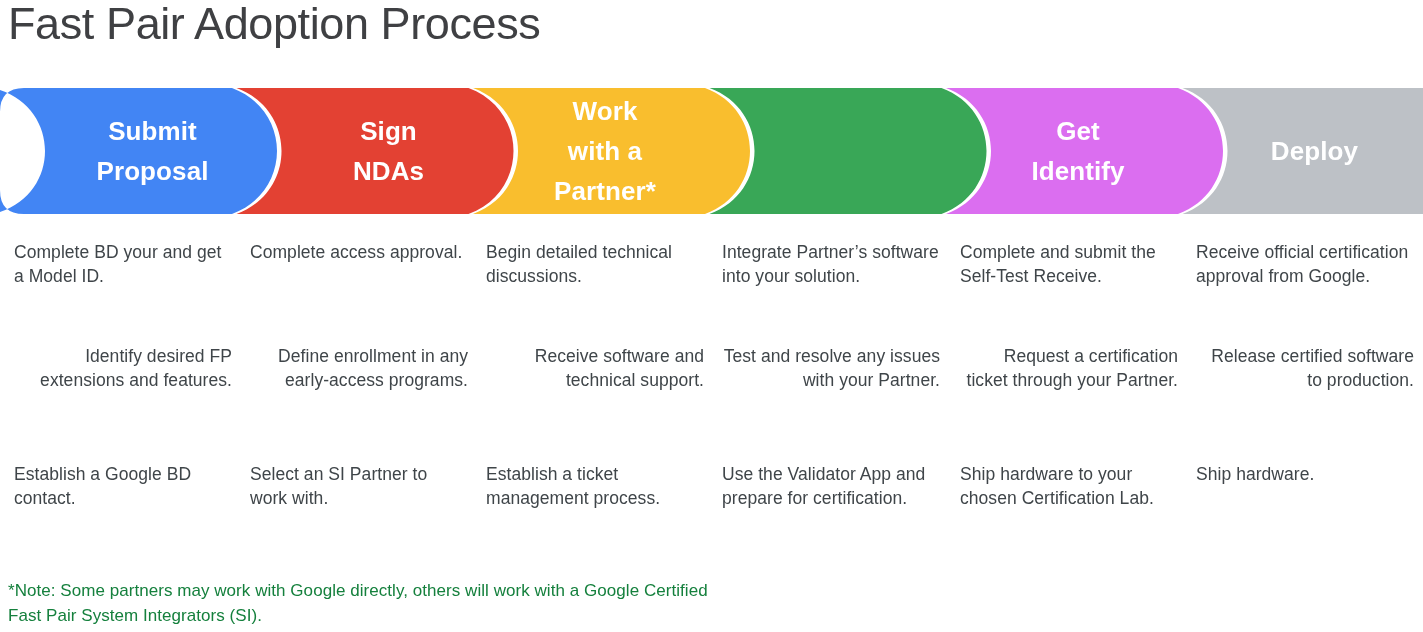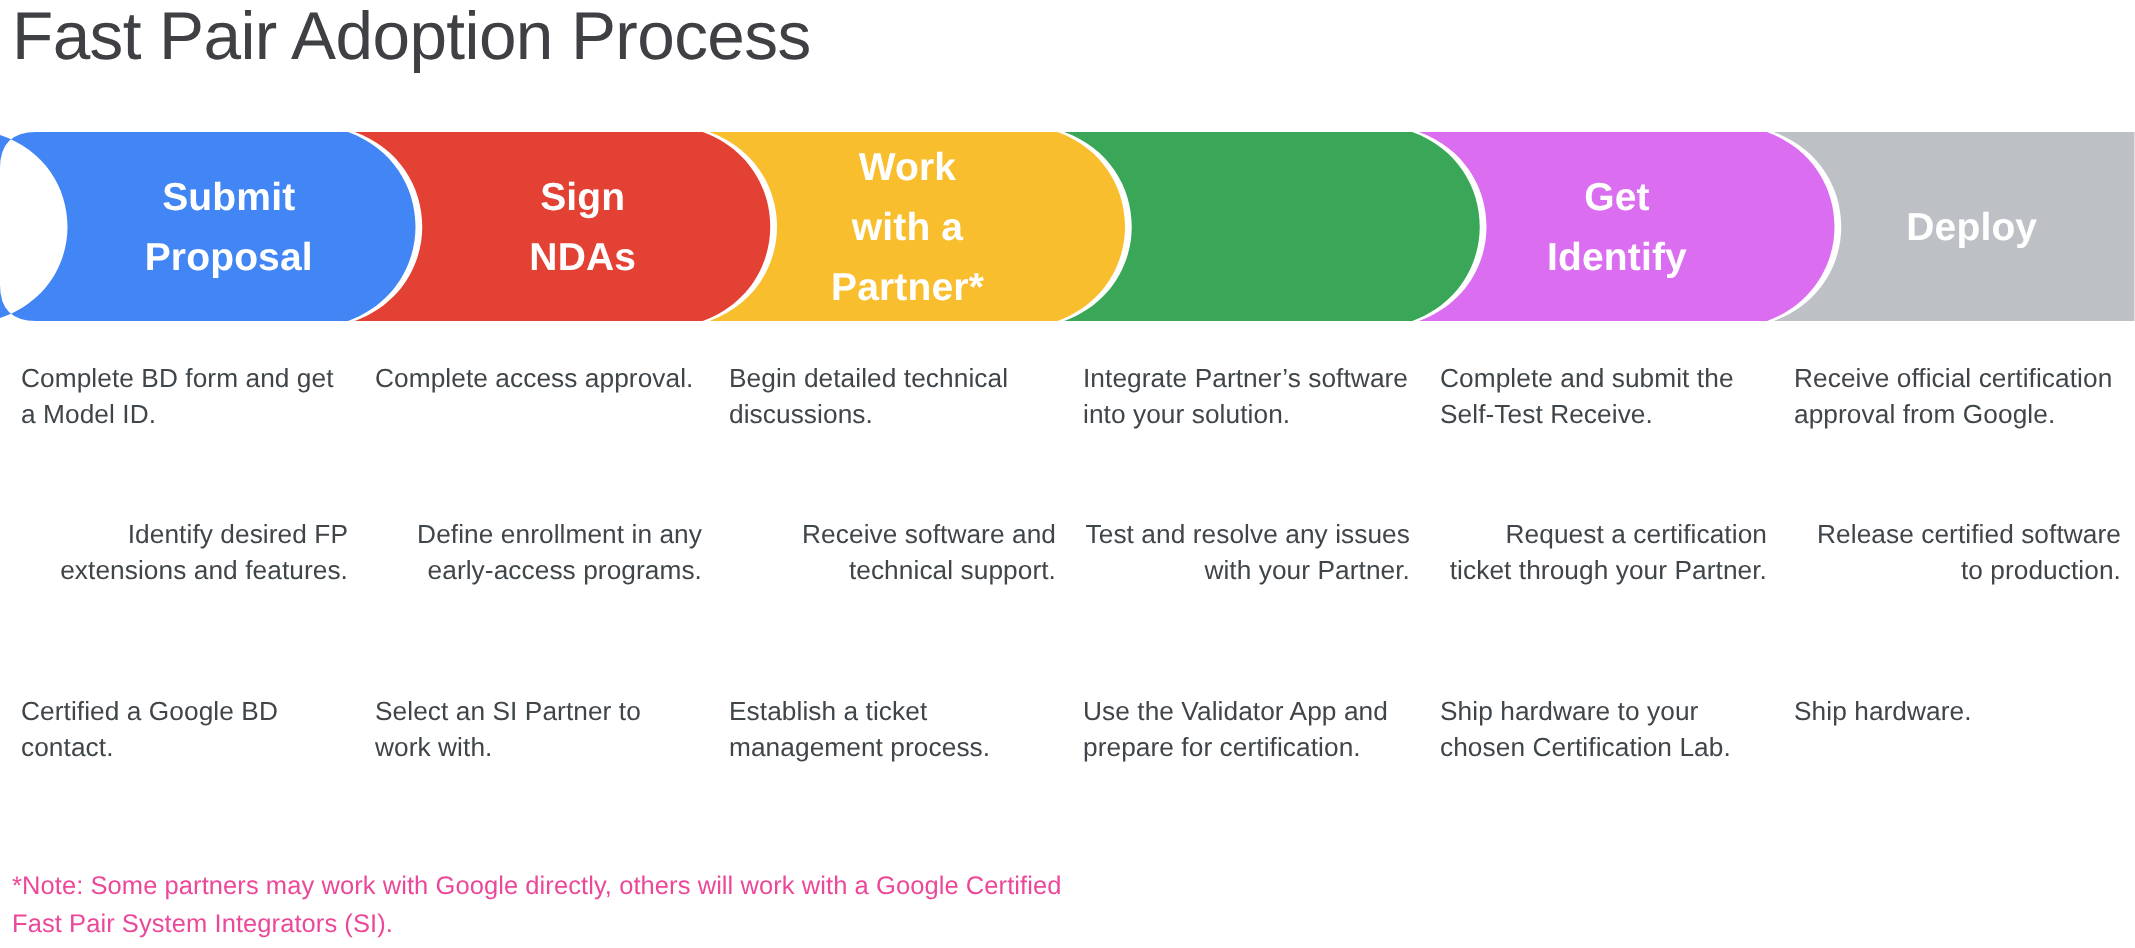--- a/index.html
+++ b/index.html
@@ -96,21 +96,21 @@
   .r2 { top: 226px; }
 
   
   .footnote {
     position: absolute;
     left: 8px;
     top: 578px;
     width: 720px;
     font-size: 17px;
     line-height: 25px;
-    color: #ec4899;
+    color: #15803d;
     letter-spacing: 0.05px;
   }
 </style>
 </head>
 <body>
 
 <div class="page-title">Fast Pair Adoption Process</div>
 
 <div class="banner">
   <svg class="banner-svg" viewBox="0 0 1423 126" preserveAspectRatio="none">
@@ -142,23 +142,23 @@
 Identify</span>
       </div>
       <div class="stage-label" style="left: 1208.5px; width: 212px;">
         <span style="white-space: pre-line;">Deploy</span>
       </div>
     </div>
 </div>
 
 <div class="columns" id="detail-columns">
     <div class="column" style="left: 14px;">
-      <div class="detail-row r0">Complete BD form and get a Model ID.</div>
+      <div class="detail-row r0">Complete BD your and get a Model ID.</div>
       <div class="detail-row r1">Identify desired FP extensions and features.</div>
-      <div class="detail-row r2">Certified a Google BD contact.</div>
+      <div class="detail-row r2">Establish a Google BD contact.</div>
     </div>
     <div class="column" style="left: 250px;">
       <div class="detail-row r0">Complete access approval.</div>
       <div class="detail-row r1">Define enrollment in any early-access programs.</div>
       <div class="detail-row r2">Select an SI Partner to work with.</div>
     </div>
     <div class="column" style="left: 486px;">
       <div class="detail-row r0">Begin detailed technical discussions.</div>
       <div class="detail-row r1">Receive software and technical support.</div>
       <div class="detail-row r2">Establish a ticket management process.</div>

